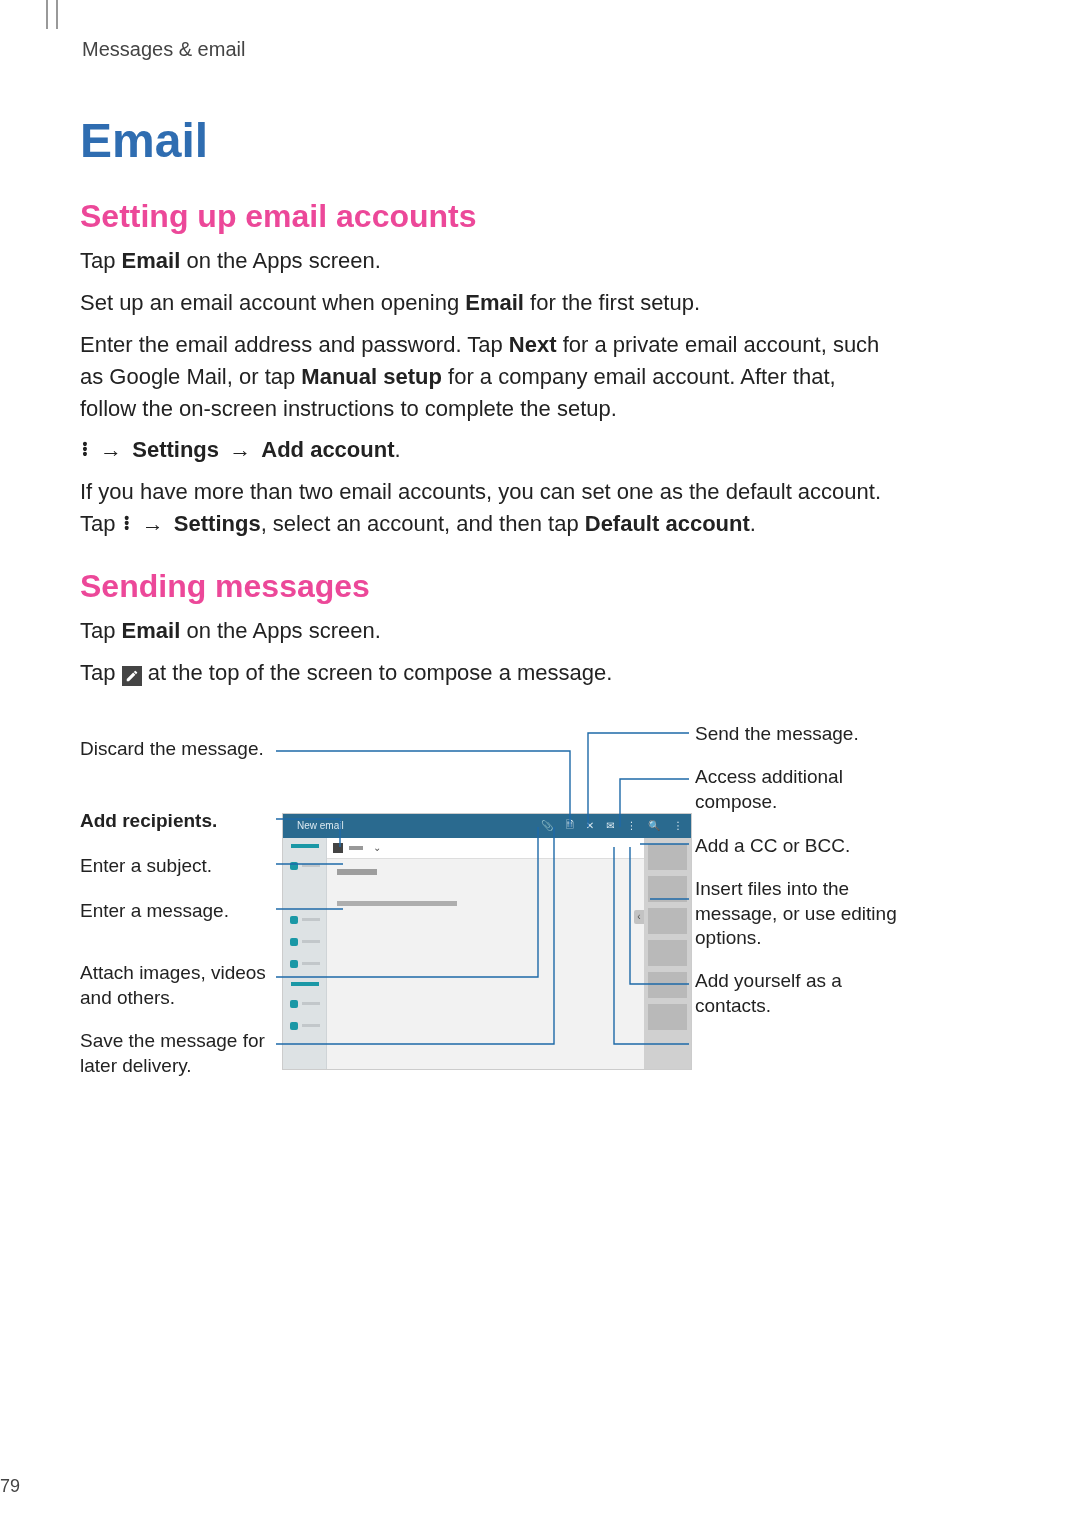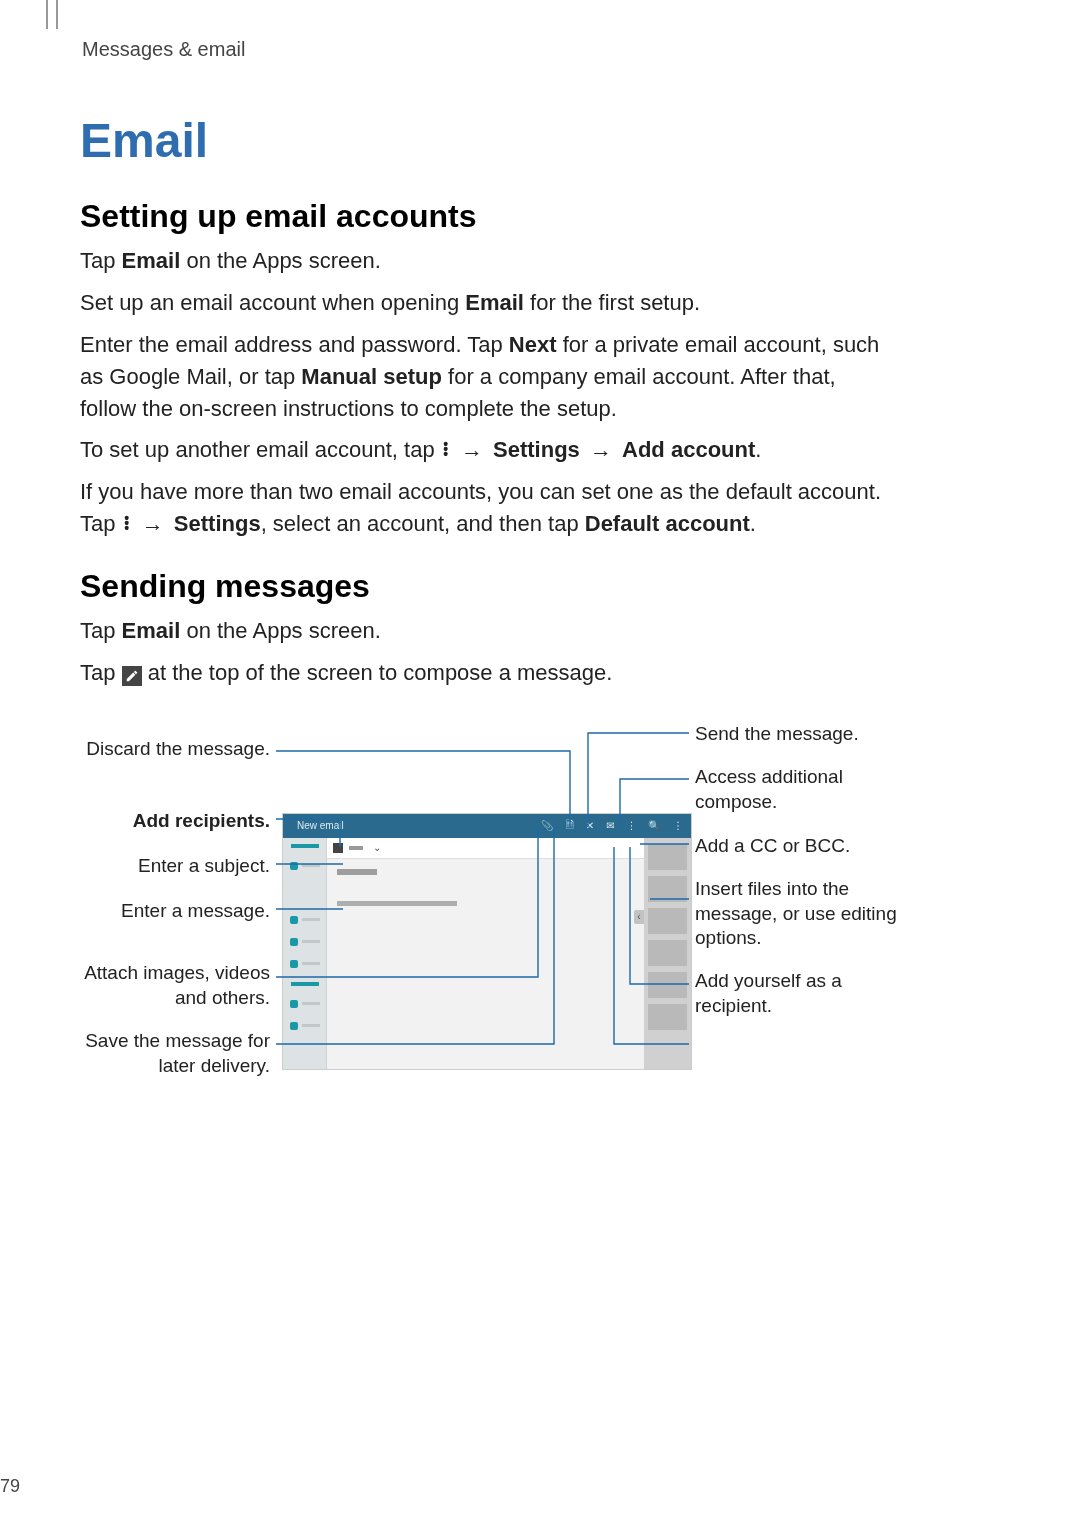--- a/index.html
+++ b/index.html
@@ -32,21 +32,21 @@
     margin-top: 0;
     margin-left: 2px;
   }
   h1.title {
     color: #2f6db1;
     font-size: 48px;
     margin: 52px 0 30px 0;
     font-weight: 700;
   }
   h2.section {
-    color: #000000;
+    color: #ec4899;
     font-size: 32px;
     font-weight: 700;
     margin: 28px 0 8px 0;
   }
   .para {
     font-size: 22px;
     line-height: 1.45;
     margin: 10px 0 8px 0;
     color: #222;
   }
@@ -89,21 +89,21 @@
     width: 920px;
     height: 390px;
     pointer-events: none;
   }
   .callout {
     position: absolute;
     font-size: 19px;
     line-height: 1.3;
     color: #222;
   }
-  .callout.left { text-align: right; width: 190px; }
+  .callout.left { text-align: left; width: 190px; }
   .callout.right { text-align: left; width: 220px; }
 
   
   .device {
     position: absolute;
     left: 203px;
     top: 95px;
     width: 408px;
     height: 255px;
     background: #e8e8e8;
@@ -213,21 +213,21 @@
 
   <p class="para">
     <span>Set up an email account when opening </span><span class="b">Email</span><span> for the first setup.</span>
   </p>
 
   <p class="para">
     <span>Enter the email address and password. Tap </span><span class="b">Next</span><span> for a private email account, such as Google Mail, or tap </span><span class="b">Manual setup</span><span> for a company email account. After that, follow the on-screen instructions to complete the setup.</span>
   </p>
 
   <p class="para">
-    <span>To set up another email account, tap </span><span class="more-icon"><span>•</span><span>•</span><span>•</span></span><span class="arrow"> → </span><span class="b">Settings</span><span class="arrow"> → </span><span class="b">Add account</span><span>.</span>
+    <span class="more-icon"><span>•</span><span>•</span><span>•</span></span><span class="arrow"> → </span><span class="b">Settings</span><span class="arrow"> → </span><span class="b">Add account</span><span>.</span>
   </p>
 
   <p class="para">
     <span>If you have more than two email accounts, you can set one as the default account. Tap </span><span class="more-icon"><span>•</span><span>•</span><span>•</span></span><span class="arrow"> → </span><span class="b">Settings</span><span>, select an account, and then tap </span><span class="b">Default account</span><span>.</span>
   </p>
 
   <h2 class="section">Sending messages</h2>
 
   <p class="para">
     <span>Tap </span><span class="b">Email</span><span> on the Apps screen.</span>
@@ -247,21 +247,21 @@
     <div class="callout left" style="left:0; top:90px;font-weight:bold;">Add recipients.</div>
     <div class="callout left" style="left:0; top:135px;">Enter a subject.</div>
     <div class="callout left" style="left:0; top:180px;">Enter a message.</div>
     <div class="callout left" style="left:0; top:242px;">Attach images, videos and others.</div>
     <div class="callout left" style="left:0; top:310px;">Save the message for later delivery.</div>
 
     <div class="callout right" style="left:615px; top:3px;">Send the message.</div>
     <div class="callout right" style="left:615px; top:46px;">Access additional compose.</div>
     <div class="callout right" style="left:615px; top:115px;">Add a CC or BCC.</div>
     <div class="callout right" style="left:615px; top:158px;">Insert files into the message, or use editing options.</div>
-    <div class="callout right" style="left:615px; top:250px;">Add yourself as a recipient.</div>
+    <div class="callout right" style="left:615px; top:250px;">Add yourself as a contacts.</div>
 
     <div class="device">
       <div class="topbar">
         <span class="left-title">New email</span>
         <span>📎</span>
         <span>🗎</span>
         <span>✕</span>
         <span>✉</span>
         <span>⋮</span>
         <span>🔍</span>

